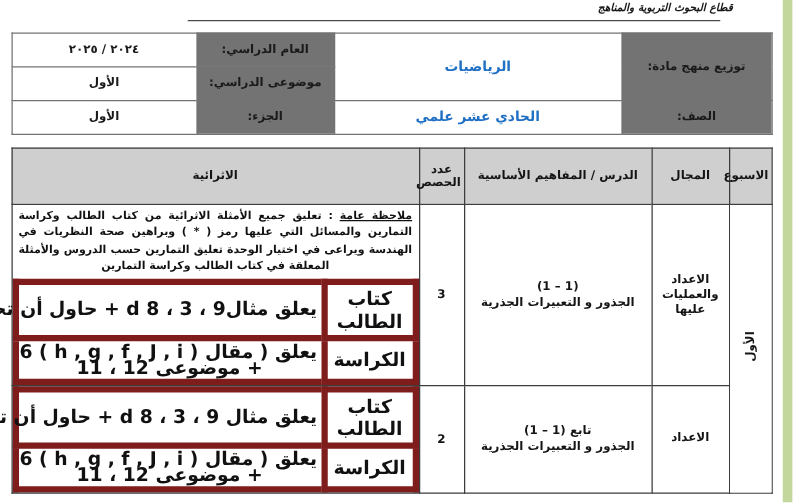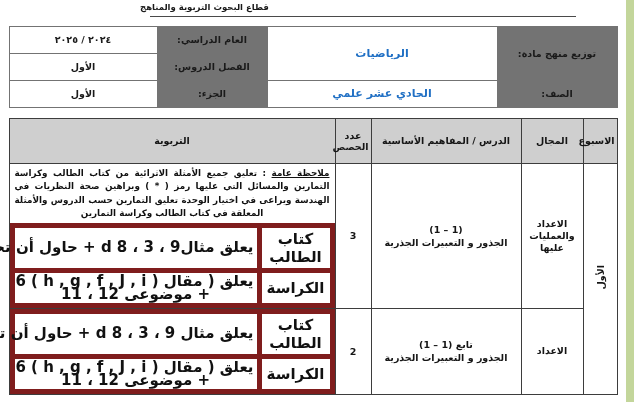--- a/index.html
+++ b/index.html
@@ -30,24 +30,25 @@
     position: absolute;
     top: 0;
     right: 8px;
     left: 0;
     bottom: 0;
     padding: 0;
   }
 
   
   .doc-header {
-    text-align: left;
+    text-align: right;
     padding-top: 2px;
     margin-right: 40px;
     margin-left: 140px;
+    font-style: italic;
   }
   .doc-header .line {
     font-size: 8.5px;
     font-weight: bold;
     line-height: 10.5px;
     color: #1a1a1a;
     white-space: nowrap;
   }
   .doc-header .rule {
     border-top: 1px solid #4a4a4a;
@@ -212,21 +213,21 @@
         <col class="col-data">
     </colgroup>
     <tbody>
       <tr>
         <td class="shade" rowspan="2">توزيع منهج مادة:</td>
         <td class="title-cell" rowspan="2">الرياضيات</td>
         <td class="shade">العام الدراسي:</td>
         <td>٢٠٢٤ / ٢٠٢٥</td>
       </tr>
       <tr>
-        <td class="shade">الفصل الدروس:</td>
+        <td class="shade">موضوعى الدراسي:</td>
         <td>الأول</td>
       </tr>
       <tr>
         <td class="shade">الصف:</td>
         <td class="title-cell">الحادي عشر علمي</td>
         <td class="shade">الجزء:</td>
         <td>الأول</td>
       </tr>
     </tbody>
   </table>
@@ -241,21 +242,21 @@
     </colgroup>
     <thead>
       <tr>
         <th>الاسبوع</th>
         <th>المجال</th>
         <th>الدرس / المفاهيم الأساسية</th>
         <th>
           <span>عدد</span><br>
           <span>الحصص</span>
         </th>
-        <th>التربوية</th>
+        <th>الاثرائية</th>
       </tr>
     </thead>
     <tbody>
 
       <tr>
         <td class="week-cell" rowspan="2">
           <span class="week-rot">الأول</span>
         </td>
         <td class="domain-cell">
           <span>الاعداد</span><br>

